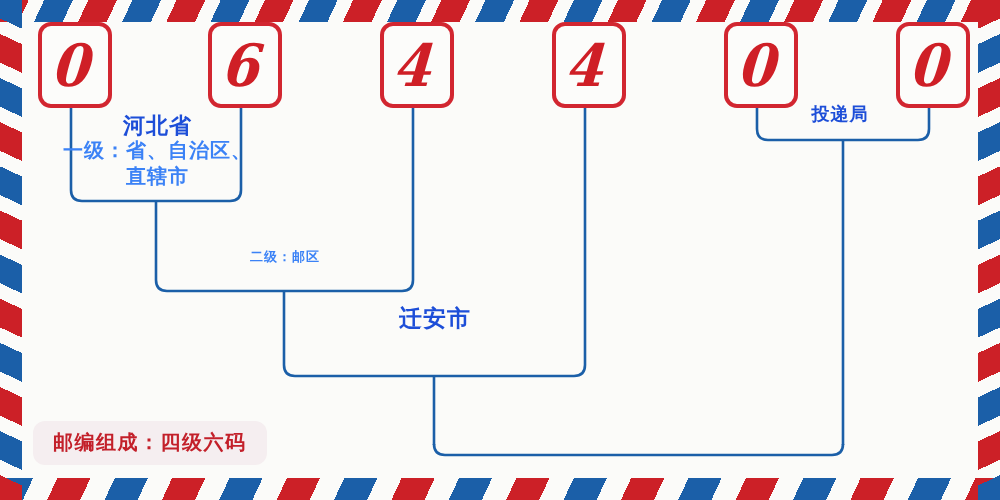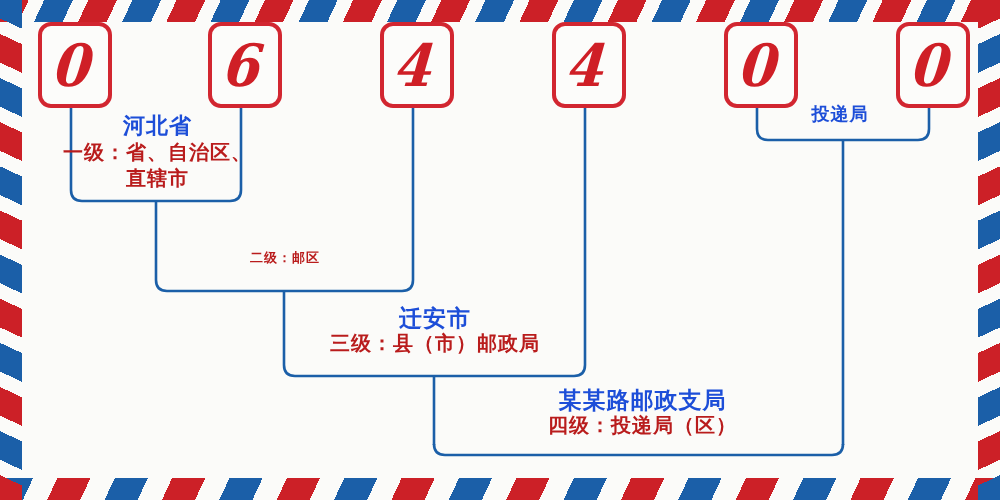--- a/index.html
+++ b/index.html
@@ -67,22 +67,22 @@
   #wires{position:absolute;top:0;left:0;width:1000px;height:500px;z-index:2;}
 
   
   .lbl{position:absolute;z-index:3;text-align:center;line-height:1.18;white-space:nowrap;}
   .lbl .title{
     color:#1d4ed8;font-weight:700;
     font-family:"Liberation Serif","DejaVu Serif",serif;
     letter-spacing:1px;
   }
   .lbl .sub{
-    color:#b91c1c;font-weight:700;
-    font-family:Liberation Serif, serif;
+    color:#3b82f6;font-weight:700;
+    font-family:Liberation Mono, monospace;
     letter-spacing:1px;
   }
 
   #lbl-l1{left:60px;top:113px;width:195px;}
   #lbl-l1 .title{font-size:22px;}
   #lbl-l1 .sub{font-size:20px;line-height:1.3;white-space:normal;}
 
   #lbl-l2{left:170px;top:250px;width:230px;}
   #lbl-l2 .sub{font-size:13px;}
 
@@ -161,26 +161,24 @@
     <div class="title">河北省</div>
     <div class="sub">一级：省、自治区、直辖市</div>
   </div>
 
   <div class="lbl" id="lbl-l2">
     <div class="sub">二级：邮区</div>
   </div>
 
   <div class="lbl" id="lbl-l3">
     <div class="title">迁安市</div>
-    <div class="sub">三级：县（市）邮政局</div>
   </div>
 
-  <div class="lbl" id="lbl-l4">
-    <div class="title">某某路邮政支局</div>
-    <div class="sub">四级：投递局（区）</div>
-  </div>
 
   <div class="lbl" id="lbl-post">
     <div class="title">投递局</div>
   </div>
 
+  <div id="badge">
+    <span>邮编组成：四级六码</span>
+  </div>
 
 </div>
 
 </body></html>

